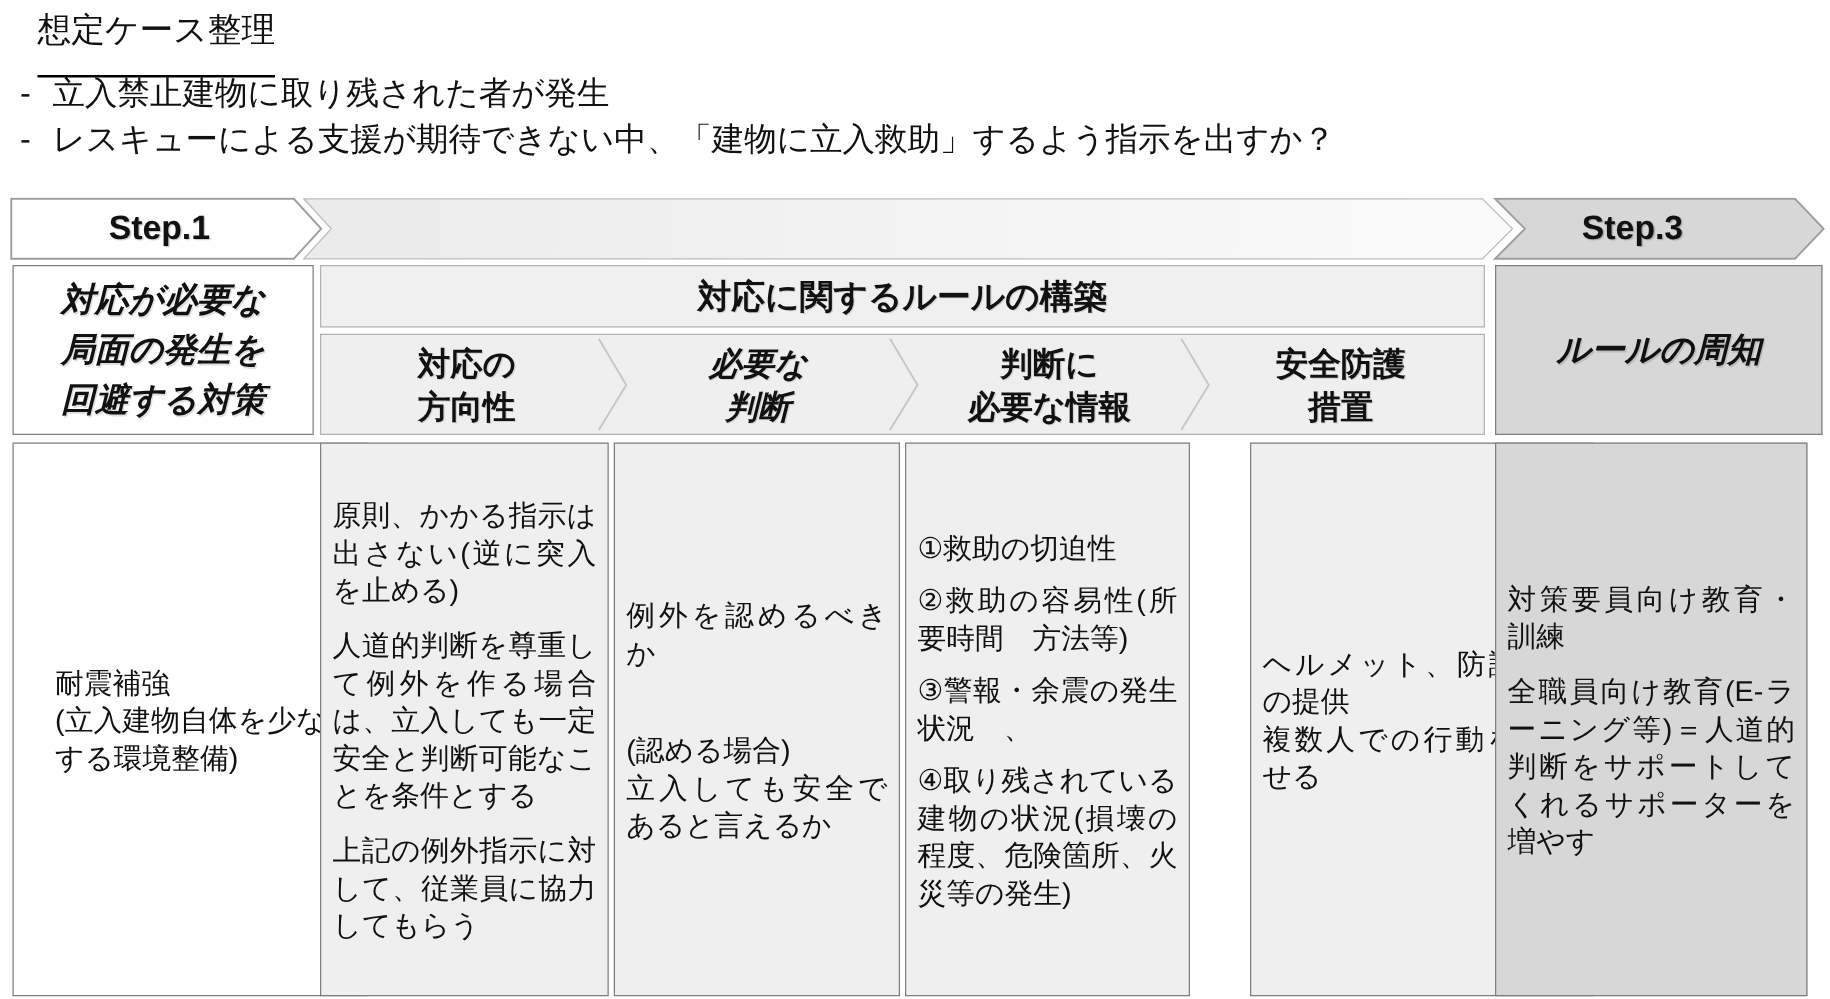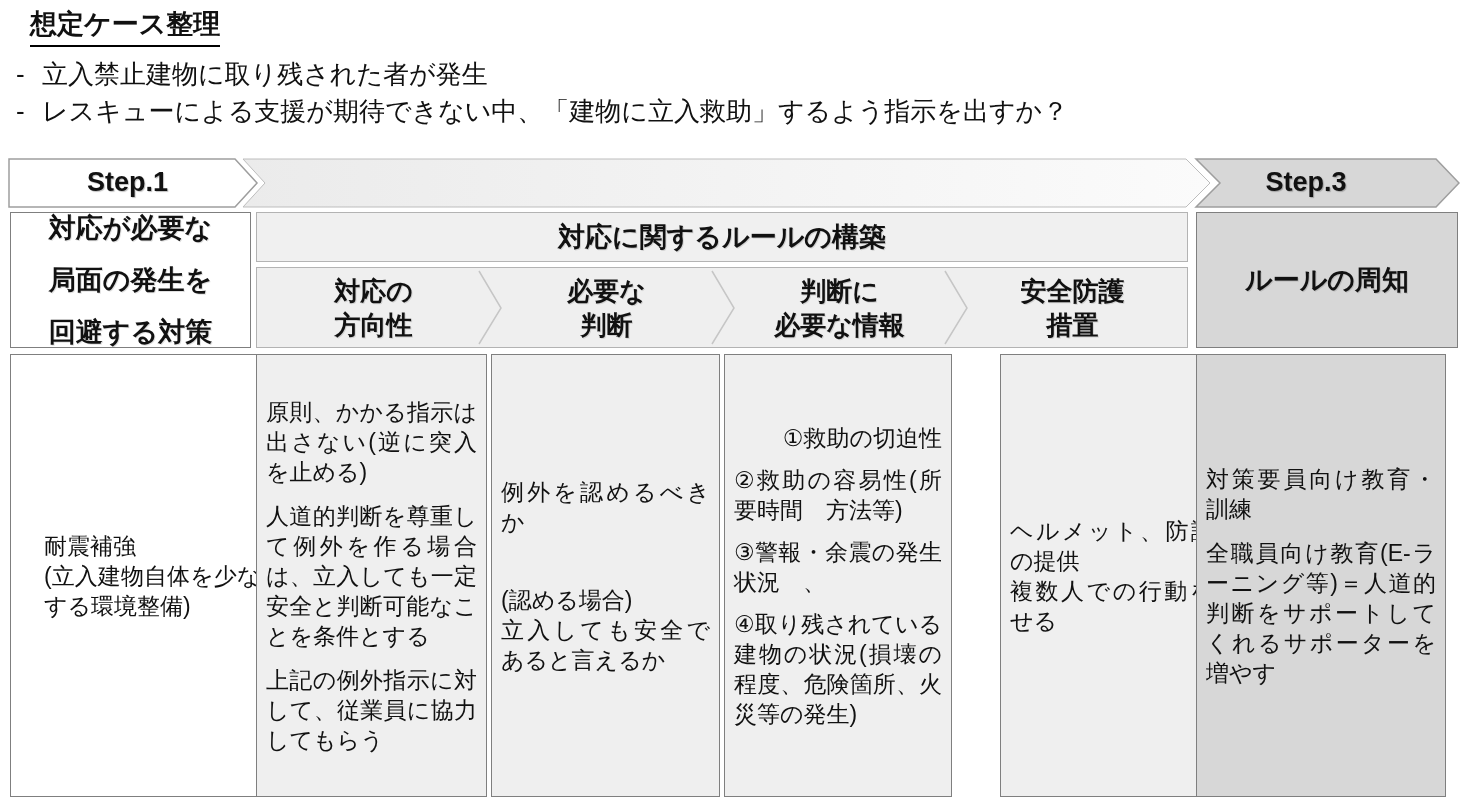--- a/index.html
+++ b/index.html
@@ -8,40 +8,41 @@
     --text:#111111;
   }
   html,body{margin:0;padding:0;background:#fff;}
   .stage{
     position:relative; width:1464px; height:799px; background:#fff;
     font-family:"Liberation Sans","DejaVu Sans",sans-serif; color:var(--text);
     overflow:hidden;
   }
   .abs{position:absolute;}
   .title{
-    left:30px; top:6px; font-size:27px; font-weight:bold;
-    border-bottom:2px solid #000; padding-bottom:3px; white-space:nowrap;
+    left:30px; top:6px; font-size:27px; font-weight:normal;
+    border-bottom:2px solid #000; padding-bottom:18px; white-space:nowrap;
   }
   .bullets{left:16px; top:56px; font-size:26px; line-height:37px;}
   .bullet{display:flex;}
   .dash{width:26px; flex:0 0 26px;}
   .bullet-text{white-space:pre-line;}
 
   .steplabel{
     top:158px; height:48px; display:flex; align-items:center; justify-content:center;
     font-size:27px; font-weight:bold; text-shadow:1px 1px 1px rgba(0,0,0,.25);
   }
   .cell{
     border:1px solid var(--cell-border); box-sizing:border-box;
     display:flex; flex-direction:column; justify-content:center;
   }
   .hdr{
     align-items:center; text-align:center; font-weight:bold;
-    font-size:27px; line-height:52px; white-space:pre-line;
+    font-size:27px; line-height:40px; white-space:pre-line;
     text-shadow:1px 1px 0 rgba(0,0,0,.12);
+    font-style:italic;
   }
   .left-hdr{left:10px; top:212px; width:241px; height:136px; background:#fff;}
   .group-band{
     left:256px; top:212px; width:932px; height:50px; background:var(--band-gray);
     border:1px solid var(--soft-border); box-sizing:border-box;
     display:flex; align-items:center; justify-content:center;
     font-size:27px; font-weight:bold; text-shadow:1px 1px 0 rgba(0,0,0,.12);
   }
   .sub-band{
     left:256px; top:267px; width:932px; height:81px; background:var(--light-gray);
@@ -61,21 +62,21 @@
     top:354px; height:443px; padding:6px 9px; font-size:23px; line-height:30px;
     background:var(--light-gray);
   }
   .para{
     margin:0; white-space:pre-line; text-align:justify;
     text-justify:inter-character;
   }
   .c1{left:10px;  width:284px; background:#fff; row-gap:0;padding-left:33px;}
   .c2{left:256px; width:231px; row-gap:14px;align-items:flex-end;}
   .c3{left:491px; width:229px; row-gap:48px;}
-  .c4{left:724px; width:228px; row-gap:12px;align-items:flex-end;}
+  .c4{left:724px; width:228px; row-gap:12px;}
   .c5{left:1000px; width:275px; }
   .c6{left:1196px;width:250px; background:var(--medium-gray); row-gap:14px;}
 
   .arrow-svg{left:8px; top:158px;}
   .s1{fill:#ffffff; stroke:var(--shape-border); stroke-width:1.5px;}
   .s2{stroke:#bdbdbd; stroke-width:1px;}
   .s3{fill:var(--medium-gray); stroke:var(--shape-border); stroke-width:1.5px;}
 </style>
 </head>
 <body>
@@ -117,21 +118,21 @@
   <div class="abs group-band">対応に関するルールの構築</div>
 
   <div class="abs sub-band">
     <svg class="chev" width="930" height="79" viewBox="0 0 930 79">
       <polyline points="222,3 244,40 222,76"></polyline>
       <polyline points="455,3 477,40 455,76"></polyline>
       <polyline points="688,3 710,40 688,76"></polyline>
     </svg>
     <div class="subhead" style="left:0;">対応の
 方向性</div>
-    <div class="subhead" style="left:233px;">必要な
+    <div class="subhead" style="left:233px;font-style:italic;">必要な
 判断</div>
     <div class="subhead" style="left:466px;">判断に
 必要な情報</div>
     <div class="subhead" style="left:699px;">安全防護
 措置</div>
   </div>
 
   <div class="abs cell hdr step3-hdr">ルールの周知</div>
 
   <div class="abs cell body-cell c1">

